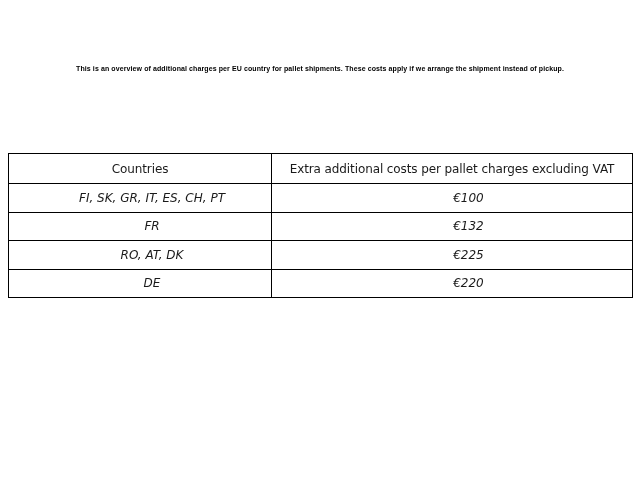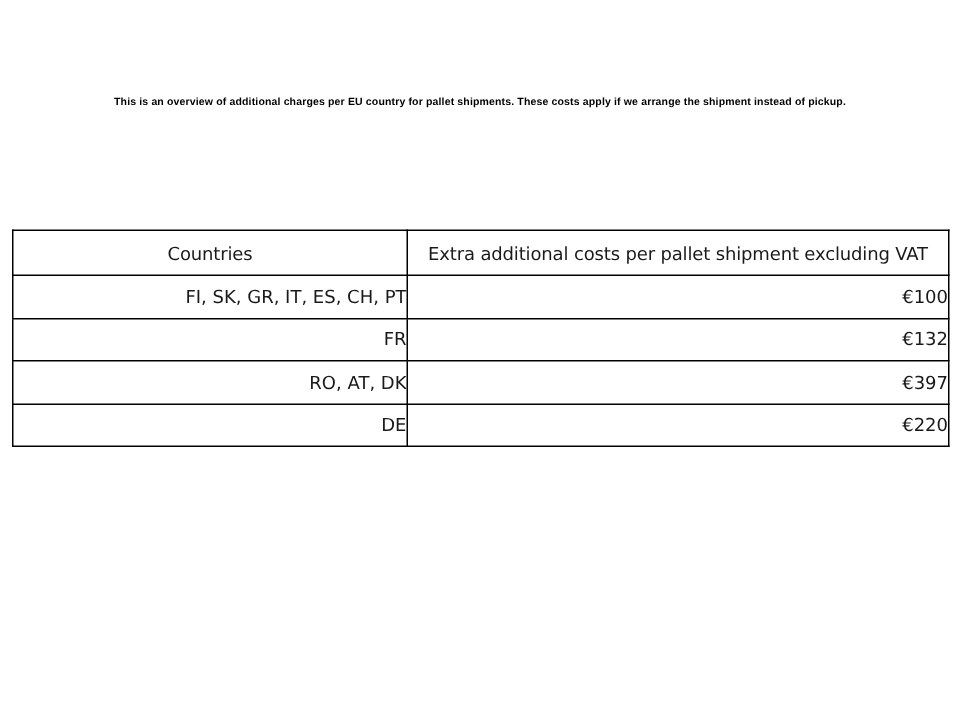--- a/index.html
+++ b/index.html
@@ -40,54 +40,55 @@
     vertical-align: middle;
   }
   .charges th {
     height: 29px;
     text-align: center;
     letter-spacing: -0.1px;
     margin-top: 18px;
   }
   .charges td {
     height: 27.5px;
-    text-align: right;
+    text-align: center;
+    font-style: italic;
   }
   td.c1 { padding-left: 24px; }
   td.c2 { padding-left: 33px; }
   col.col1 { width: 263px; }
   col.col2 { width: 361px; }
 </style>
 </head>
 <body>
 
 <div class="intro">This is an overview of additional charges per EU country for pallet shipments. These costs apply if we arrange the shipment instead of pickup.</div>
 
 <table class="charges">
   <colgroup>
     <col class="col1">
     <col class="col2">
   </colgroup>
   <thead>
     <tr>
       <th>Countries</th>
-      <th>Extra additional costs per pallet shipment excluding VAT</th>
+      <th>Extra additional costs per pallet charges excluding VAT</th>
     </tr>
   </thead>
   <tbody>
     <tr>
       <td class="c1">FI, SK, GR, IT, ES, CH, PT</td>
       <td class="c2">€100</td>
     </tr>
     <tr>
       <td class="c1">FR</td>
       <td class="c2">€132</td>
     </tr>
     <tr>
       <td class="c1">RO, AT, DK</td>
-      <td class="c2">€397</td>
+      <td class="c2">€225</td>
     </tr>
     <tr>
       <td class="c1">DE</td>
       <td class="c2">€220</td>
     </tr>
   </tbody>
 </table>
 
 </body></html>

